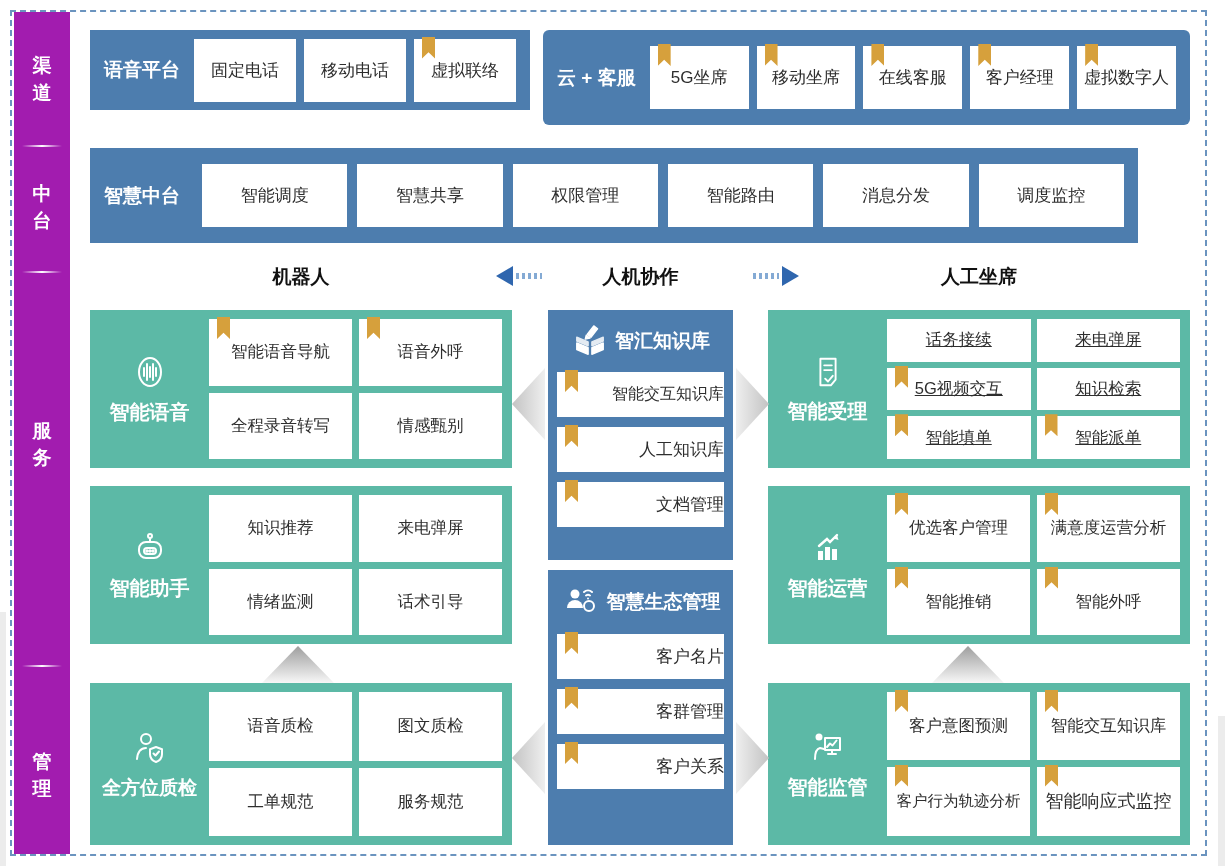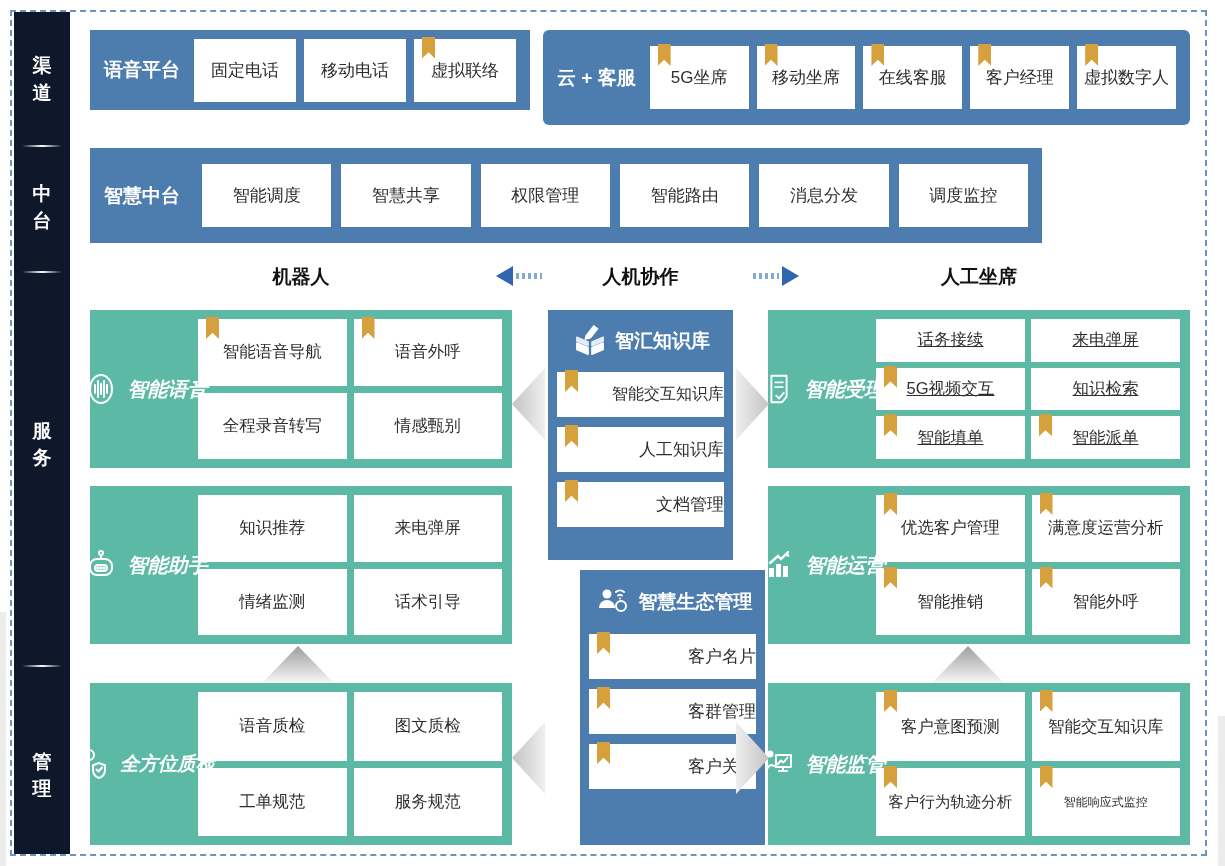--- a/index.html
+++ b/index.html
@@ -2,21 +2,21 @@
 <html><head>
 <meta charset="utf-8">
 <style>
   html,body{margin:0;padding:0;background:#fff;}
   #canvas{position:relative;width:1225px;height:866px;background:#ffffff;overflow:hidden;
           font-family:"Liberation Sans","DejaVu Sans",sans-serif;color:#2e2e2e;}
   .dashed-frame{position:absolute;left:10px;top:10px;width:1197px;height:846px;
                 border:2px dashed #6b94bf;box-sizing:border-box;}
   .edge-strip{position:absolute;background:#ececec;}
   
-  .sidebar{position:absolute;left:14px;top:12px;width:56px;height:842px;background:#0f172a;}
+  .sidebar{position:absolute;left:14px;top:12px;width:56px;height:842px;background:#a21caf;}
   .side-label{position:absolute;left:50%;transform:translateX(-50%);width:22px;
               color:#fff;font-weight:bold;font-size:19px;line-height:27px;text-align:center;}
   .side-div{position:absolute;left:8px;width:40px;height:2px;
             background:linear-gradient(90deg,rgba(255,255,255,0),#fff,rgba(255,255,255,0));}
   
   .panel{position:absolute;background:#4d7dae;display:flex;align-items:center;box-sizing:border-box;padding:0 14px;}
   .panel-title{color:#fff;font-weight:bold;font-size:19px;white-space:nowrap;margin-right:14px;}
   .panel-items{display:flex;flex:1;gap:8px;align-items:center;}
   .wbox{position:relative;background:#fff;height:63px;flex:1;display:flex;align-items:center;
         justify-content:center;font-size:17px;color:#2d2d2d;white-space:nowrap;}
@@ -26,21 +26,21 @@
   
   .collab{position:absolute;font-weight:bold;font-size:19px;color:#111;text-align:center;}
   .harrow{position:absolute;display:flex;align-items:center;gap:3px;}
   .tri-l{width:0;height:0;border-top:10px solid transparent;border-bottom:10px solid transparent;border-right:17px solid #2f66ae;}
   .tri-r{width:0;height:0;border-top:10px solid transparent;border-bottom:10px solid transparent;border-left:17px solid #2f66ae;}
   .tail{width:26px;height:6px;background:repeating-linear-gradient(90deg,#84aad4 0 3px,rgba(255,255,255,0) 3px 6px);}
   
   .sec{position:absolute;box-sizing:border-box;display:flex;}
   .green{background:#5cb9a6;}
   .blue{background:#4d7dae;flex-direction:column;}
-  .sec-label{width:108px;display:flex;flex-direction:row;align-items:center;justify-content:center;gap:7px;font-style:italic;}
+  .sec-label{width:119px;display:flex;flex-direction:column;align-items:center;justify-content:center;gap:7px;}
   .sec-title{color:#fff;font-weight:bold;font-size:20px;white-space:nowrap;}
   .sec-title.small{font-size:19px;}
   .sec-items{flex:1;display:grid;grid-template-columns:1fr 1fr;gap:7px;padding:9px 10px 9px 0;}
   .sec-items .item{position:relative;background:#fff;display:flex;align-items:center;justify-content:center;
                    font-size:16.5px;white-space:nowrap;}
   .blue .sec-head{display:flex;align-items:center;justify-content:center;gap:6px;padding:14px 0 10px;}
   .blue .sec-title{font-size:19px;}
   .vlist{display:flex;flex-direction:column;gap:10px;padding:4px 9px 10px;flex:1;}
   .vlist .item{position:relative;background:#fff;height:45px;display:flex;align-items:center;
                justify-content:flex-end;font-size:17px;white-space:nowrap;flex:none;}
@@ -105,21 +105,21 @@
           <span class="bm"></span>
           <span>客户经理</span>
         </div>
       <div class="wbox">
           <span class="bm"></span>
           <span>虚拟数字人</span>
         </div>
     </div>
   </div>
 
-  <div class="panel" style="left:90px;top:148px;width:952px;height:95px;">
+  <div class="panel" style="left:90px;top:148px;width:1048px;height:95px;">
     <div class="panel-title" style="margin-right:22px;">智慧中台</div>
     <div class="panel-items" style="gap:10px;">
       <div class="wbox">
           <span>智能调度</span>
         </div>
       <div class="wbox">
           <span>智慧共享</span>
         </div>
       <div class="wbox">
           <span>权限管理</span>
@@ -262,21 +262,21 @@
           <span class="bm"></span>
           <span>人工知识库</span>
         </div>
       <div class="item">
           <span class="bm"></span>
           <span>文档管理</span>
         </div>
     </div>
   </div>
 
-  <div class="sec blue" style="left:548px;top:570px;width:185px;height:275px;margin-left:32px;">
+  <div class="sec blue" style="left:548px;top:570px;width:185px;height:275px;">
     <div class="sec-head">
       <span class="sec-icon">
         <svg width="40" height="36" viewBox="0 0 40 36" fill="none" stroke="#fff" stroke-width="2" stroke-linecap="round">
           <circle cx="14" cy="10" r="4.5" fill="#fff" stroke="none"></circle>
           <path d="M6,24 a8,8 0 0 1 16,0 z" fill="#fff" stroke="none"></path>
           <path d="M23,8 a6,6 0 0 1 8,0"></path>
             <path d="M25,11.5 a3.5,3.5 0 0 1 4,0"></path>
           <circle cx="27" cy="14.5" r="1" fill="#fff" stroke="none"></circle>
           <circle cx="28" cy="22" r="5"></circle>
         </svg>
@@ -391,21 +391,21 @@
       <div class="item">
           <span class="bm"></span>
           <span>智能交互知识库</span>
         </div>
       <div class="item">
           <span class="bm"></span>
           <span style="font-size:15.5px;">客户行为轨迹分析</span>
         </div>
       <div class="item">
           <span class="bm"></span>
-          <span style="font-size:12px;">智能响应式监控</span>
+          <span style="font-size:18px;">智能响应式监控</span>
         </div>
     </div>
   </div>
 
   <div class="up-tri" style="left:262px;top:646px;"></div>
   <div class="up-tri" style="left:932px;top:646px;"></div>
   <div class="chev l" style="left:512px;top:368px;"></div>
   <div class="chev r" style="left:736px;top:368px;"></div>
   <div class="chev l" style="left:512px;top:722px;"></div>
   <div class="chev r" style="left:736px;top:722px;"></div>

